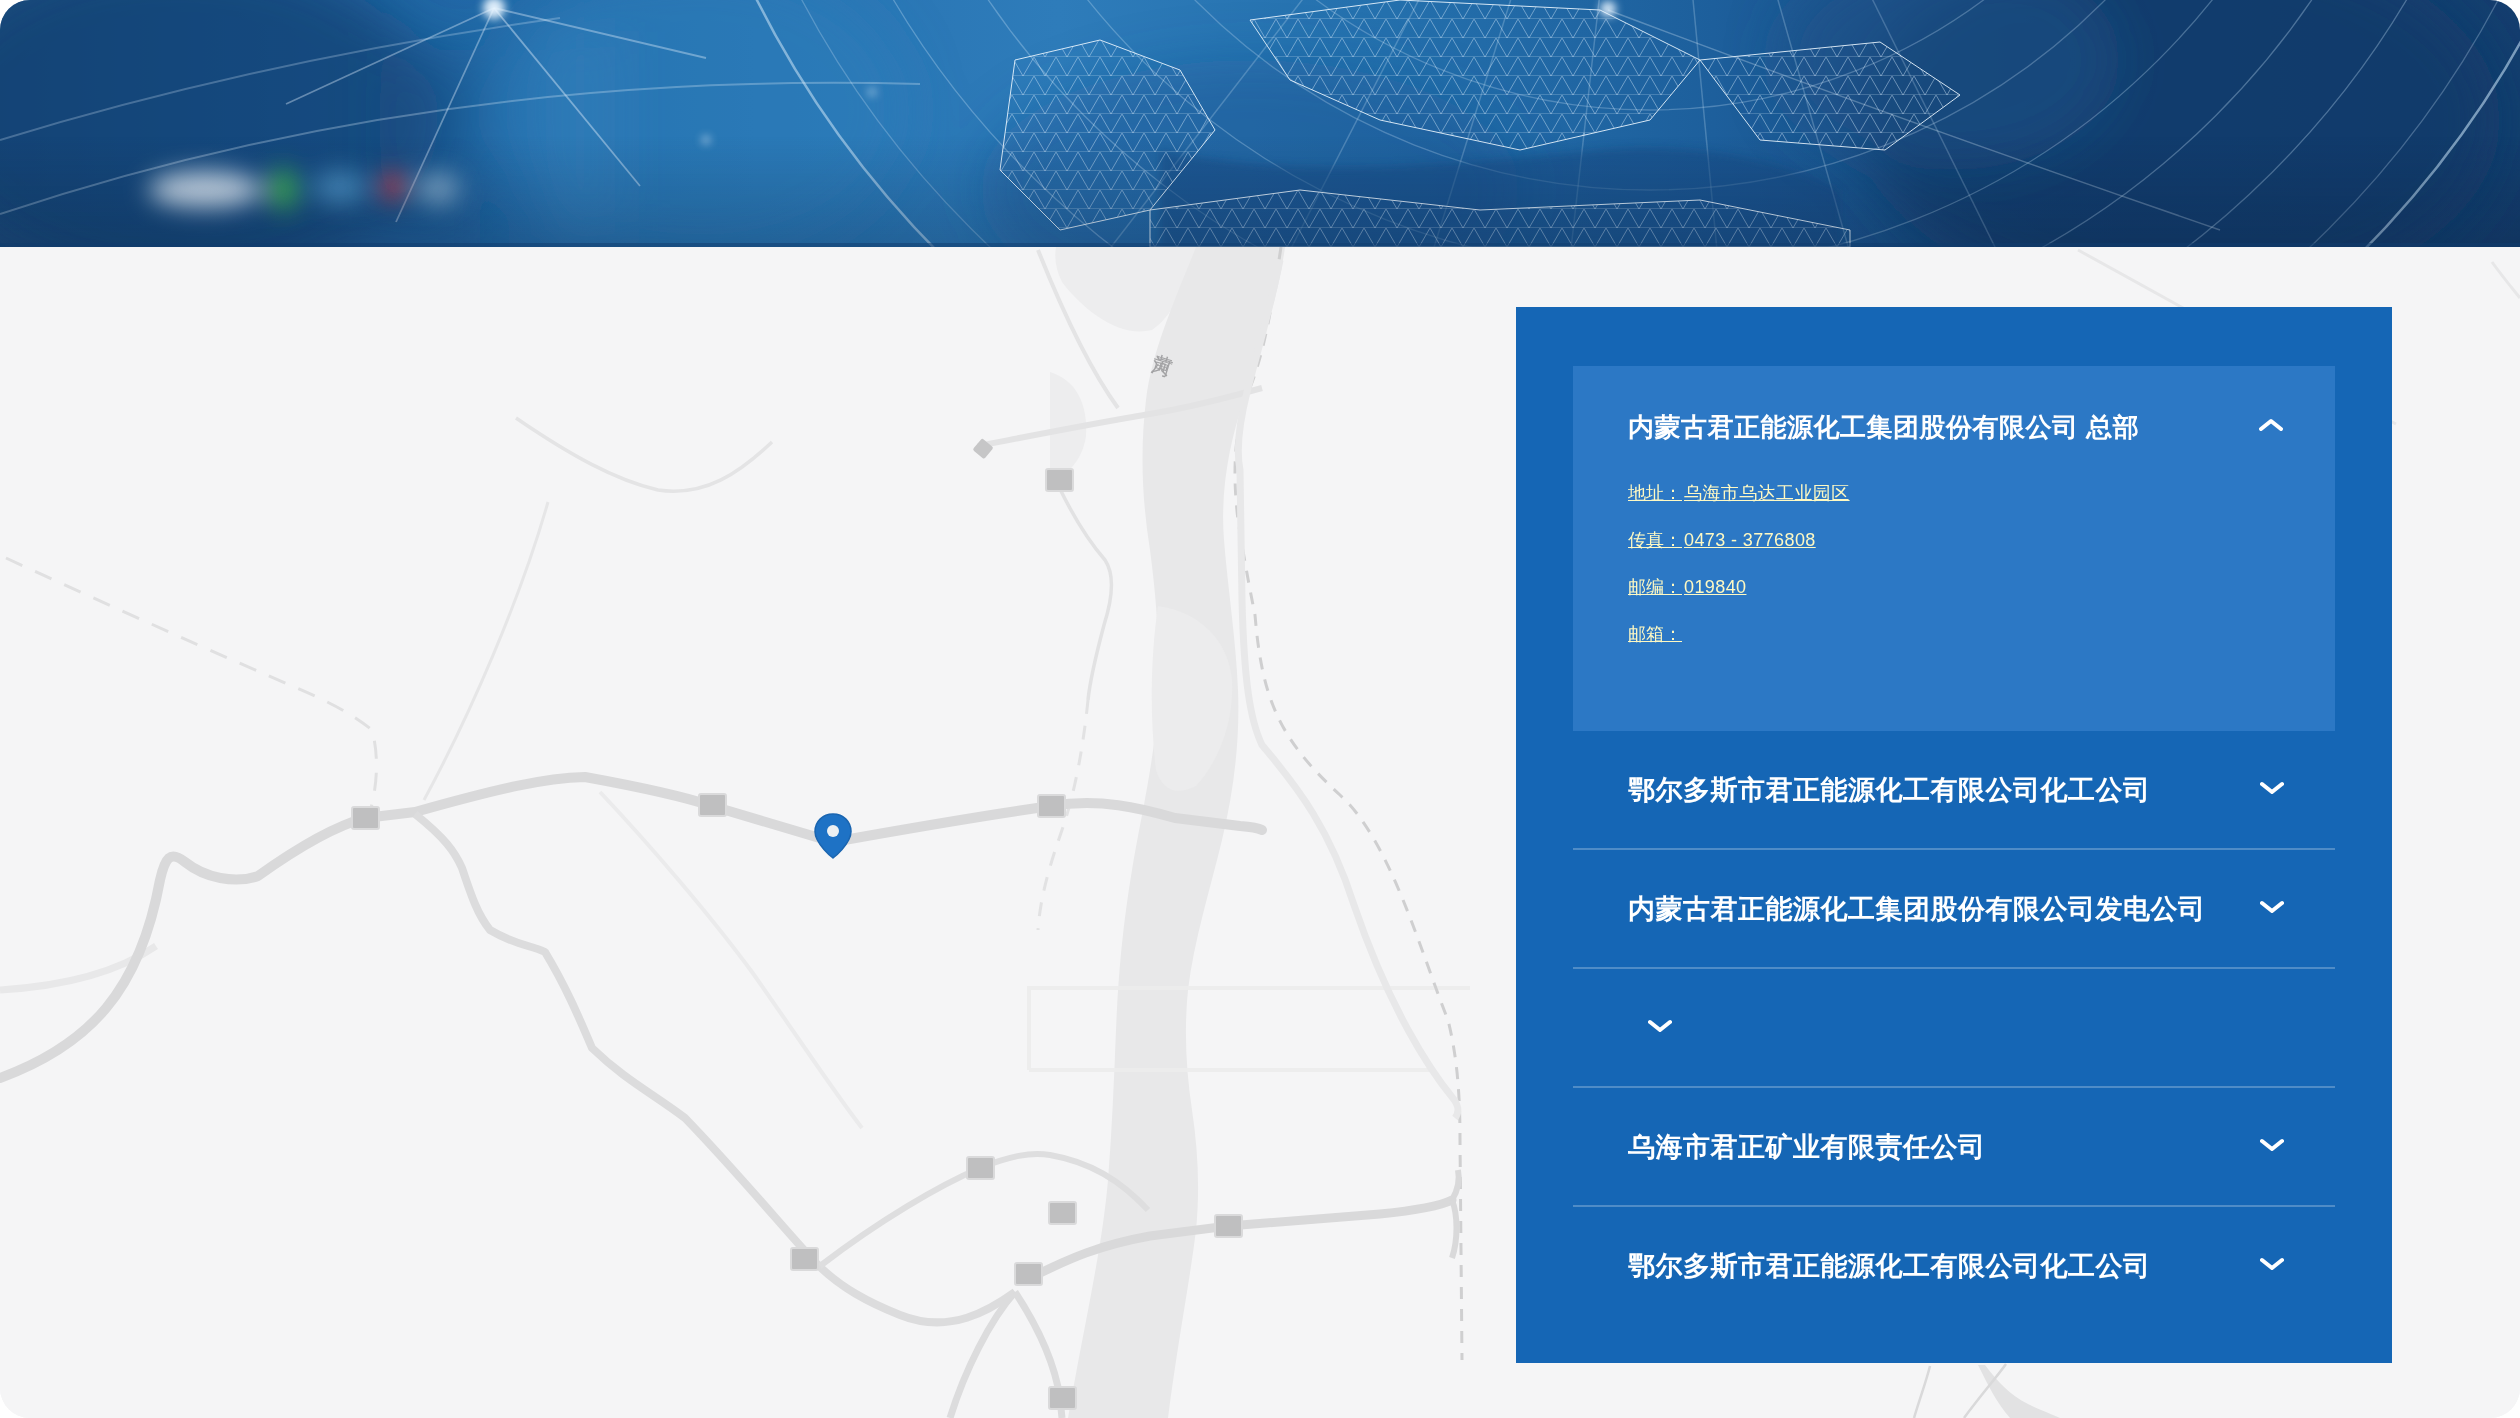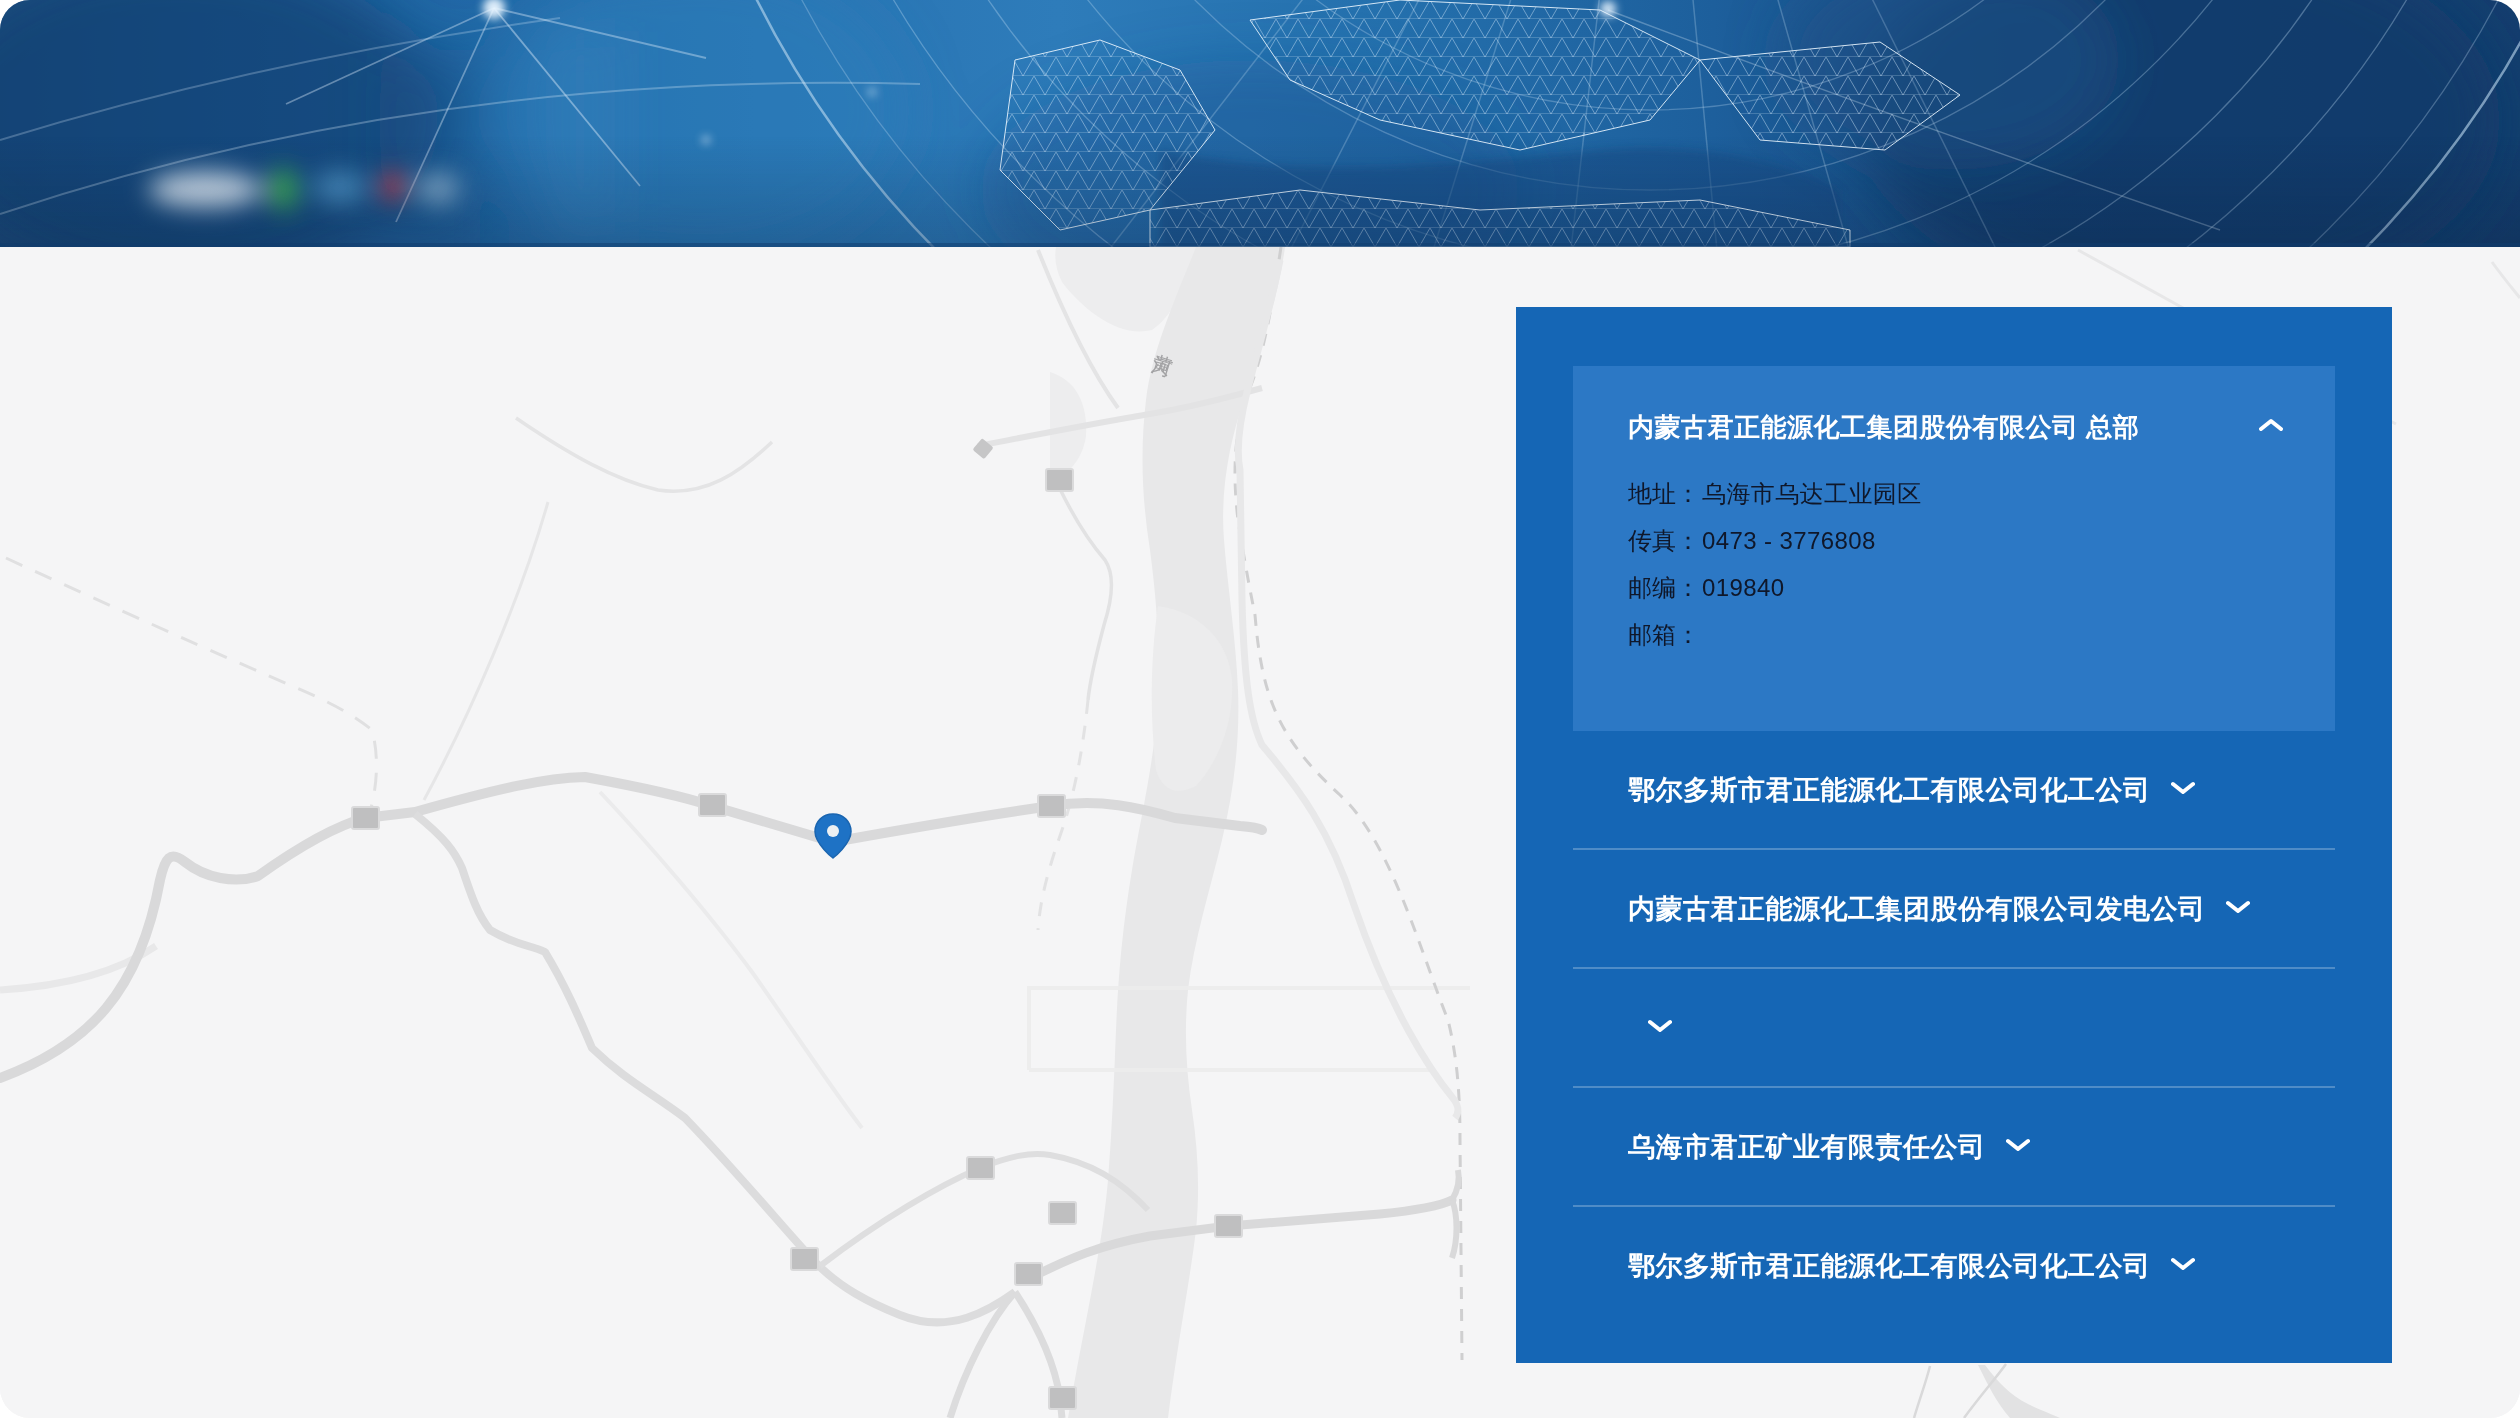--- a/index.html
+++ b/index.html
@@ -27,26 +27,26 @@
     display:flex;flex-direction:column;
   }
   .hq-card{
     margin:59px 57px 0 57px;background:#2c78c5;
     box-sizing:border-box;height:365px;padding:42px 52px 16px 55px;
   }
   .hq-head{display:flex;align-items:center;justify-content:space-between;cursor:pointer;}
   .hq-title{font-size:26px;font-weight:700;letter-spacing:0.5px;line-height:38px;}
   .chev{flex:0 0 auto;margin-left:20px;}
   .hq-details{margin-top:24px;}
-  .detail-row{display:flex;font-size:24px;line-height:47px;color:#0f172a;}
+  .detail-row{display:flex;font-size:18px;line-height:47px;color:#fef9c3;text-decoration:underline;}
   .detail-row .lab{flex:0 0 auto;}
   .detail-row .val{margin-left:2px;letter-spacing:0.4px;}
   .branches{margin:0 57px;display:flex;flex-direction:column;}
   .branch{
-    height:117px;display:flex;align-items:center;justify-content:flex-start;
+    height:117px;display:flex;align-items:center;justify-content:space-between;
     padding:0 51px 0 55px;cursor:pointer;
   }
   .branch + .branch{border-top:2px solid rgba(255,255,255,0.25);}
   .branch-title{font-size:27px;font-weight:700;letter-spacing:0.5px;}
 </style>
 </head>
 <body>
 
 <div class="page">
 

